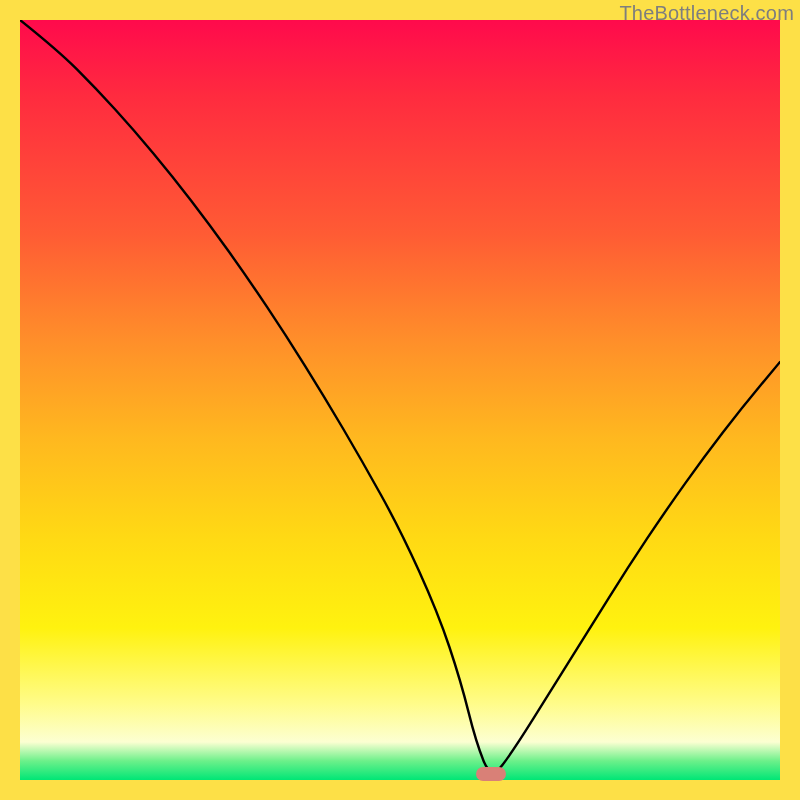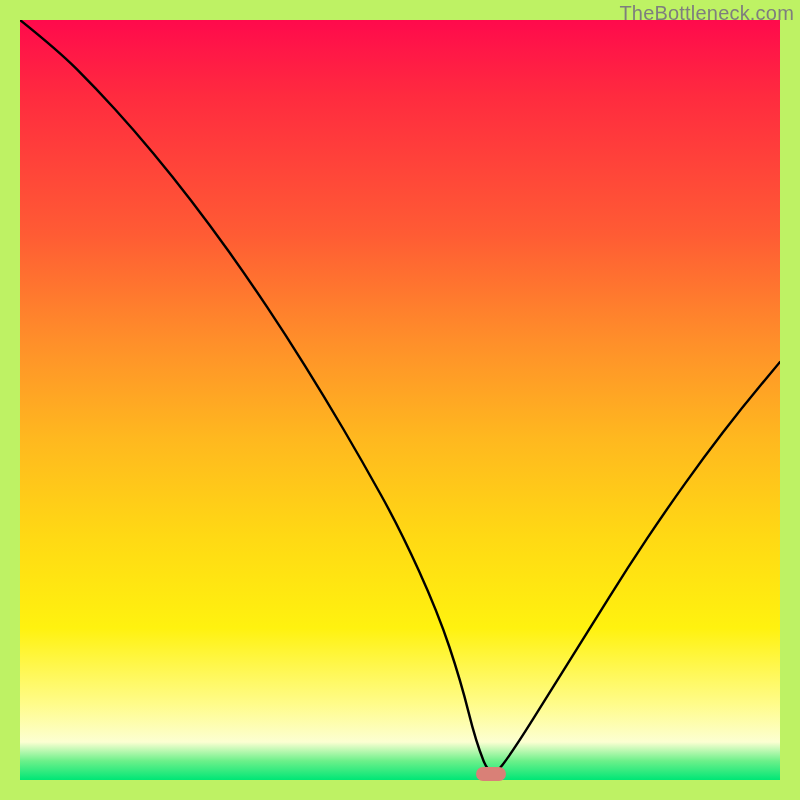--- a/index.html
+++ b/index.html
@@ -8,21 +8,21 @@
     width: 800px;
     height: 800px;
     background: #000;
     overflow: hidden;
     font-family: Arial, Helvetica, sans-serif;
   }
   .frame {
     position: relative;
     width: 800px;
     height: 800px;
-    background: #bef264;
+    background: #fde047;
   }
   .plot-area {
     position: absolute;
     left: 20px;
     top: 20px;
     width: 760px;
     height: 760px;
     
     background: linear-gradient(
       to bottom,

